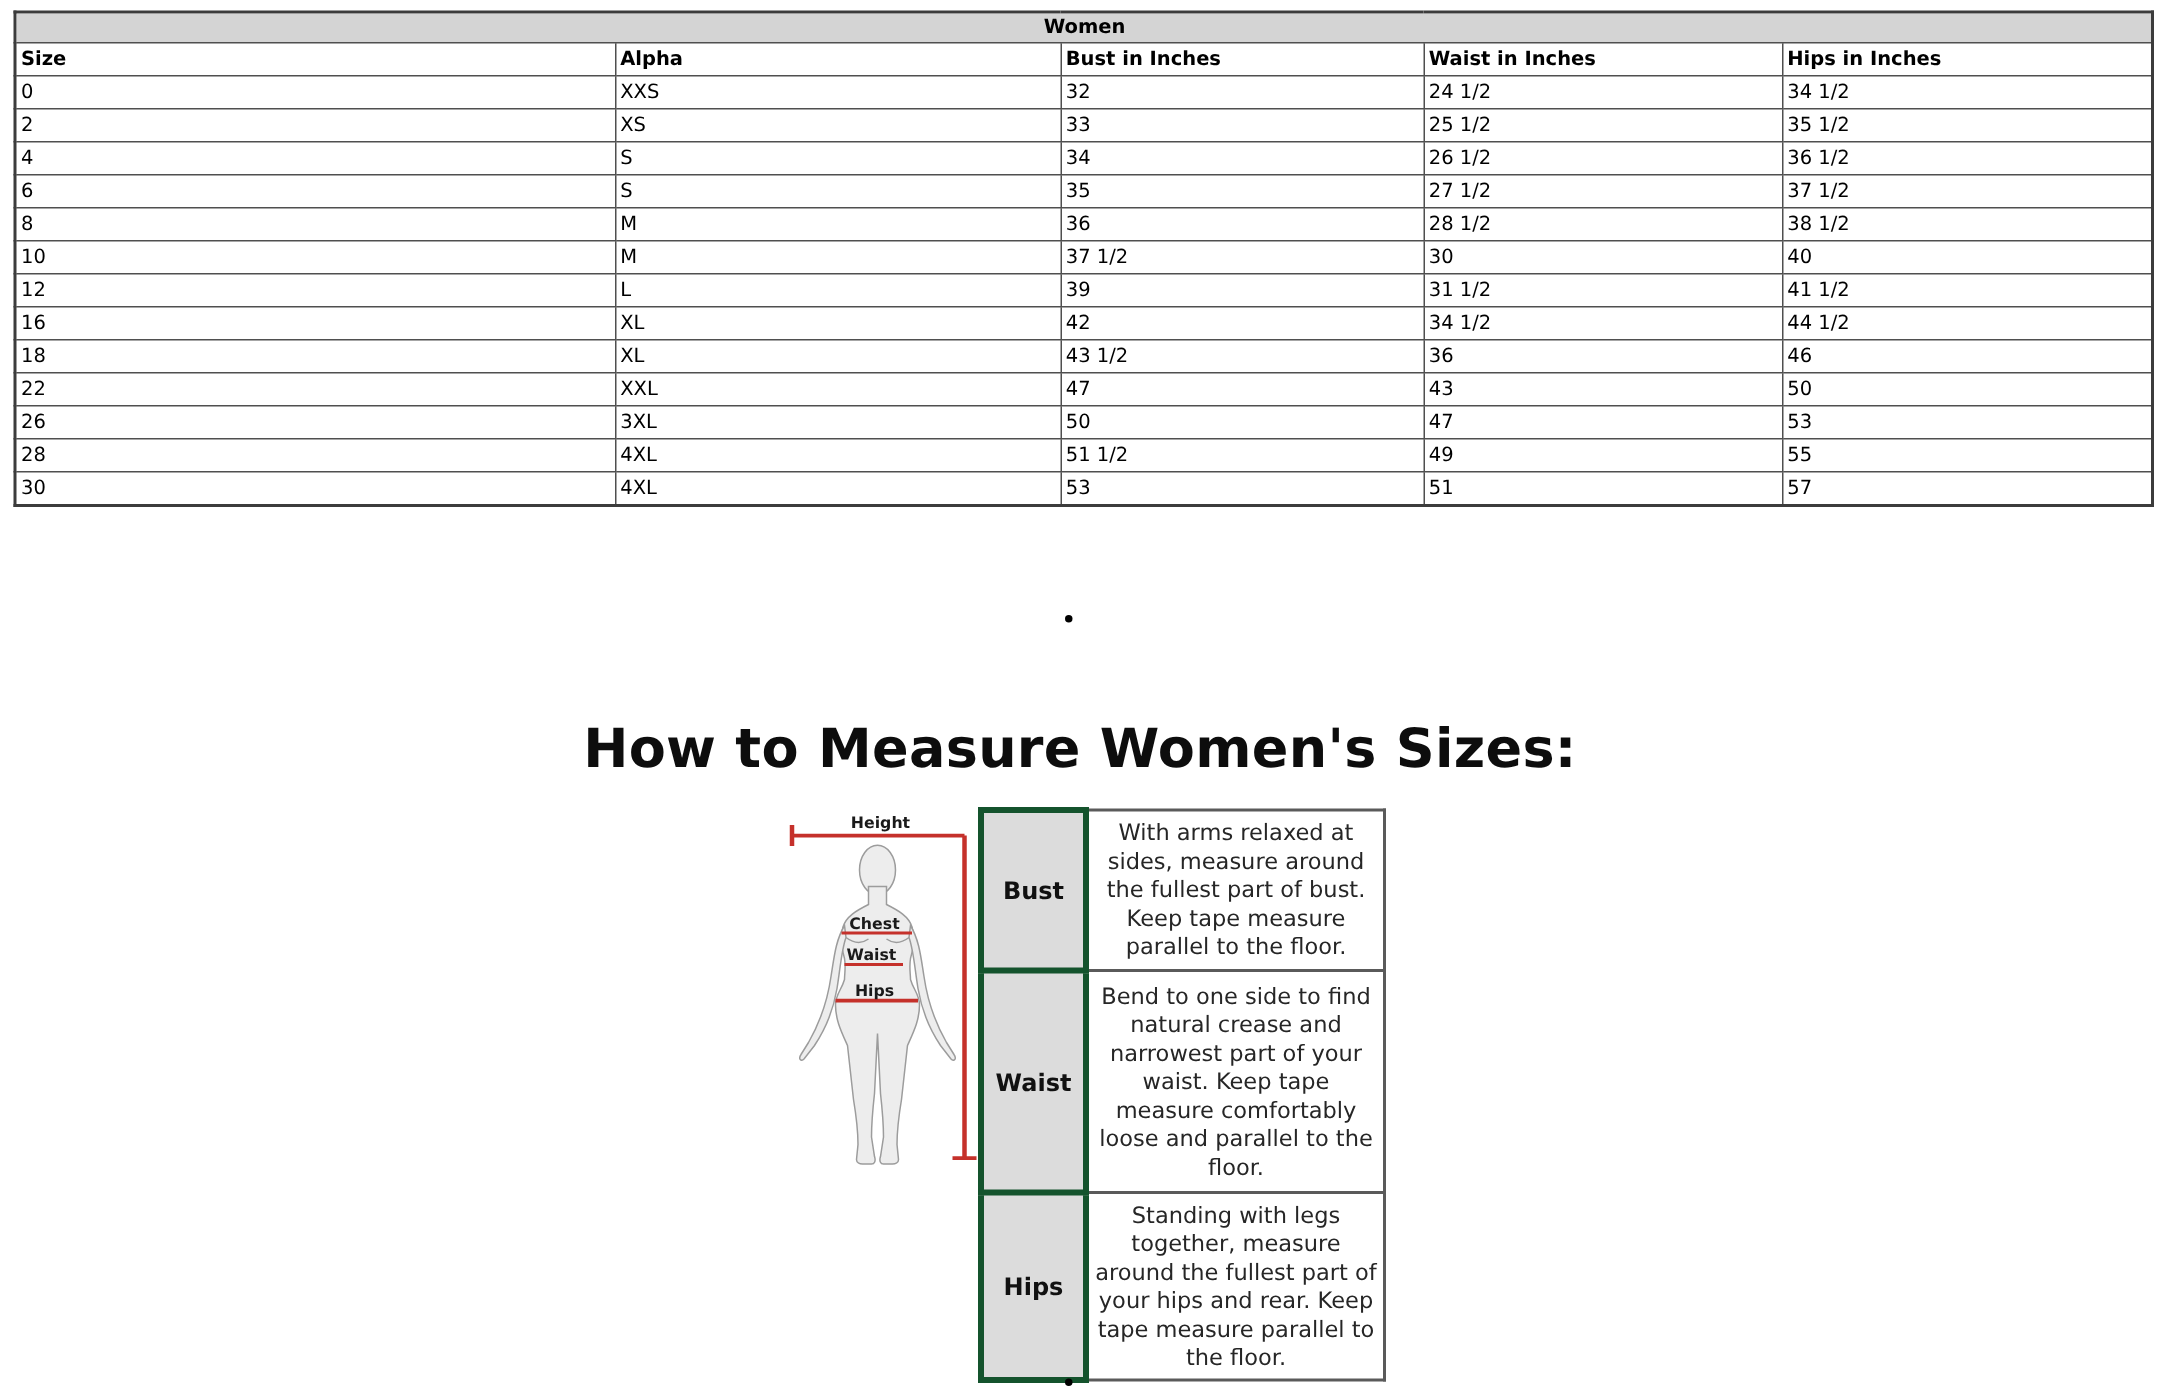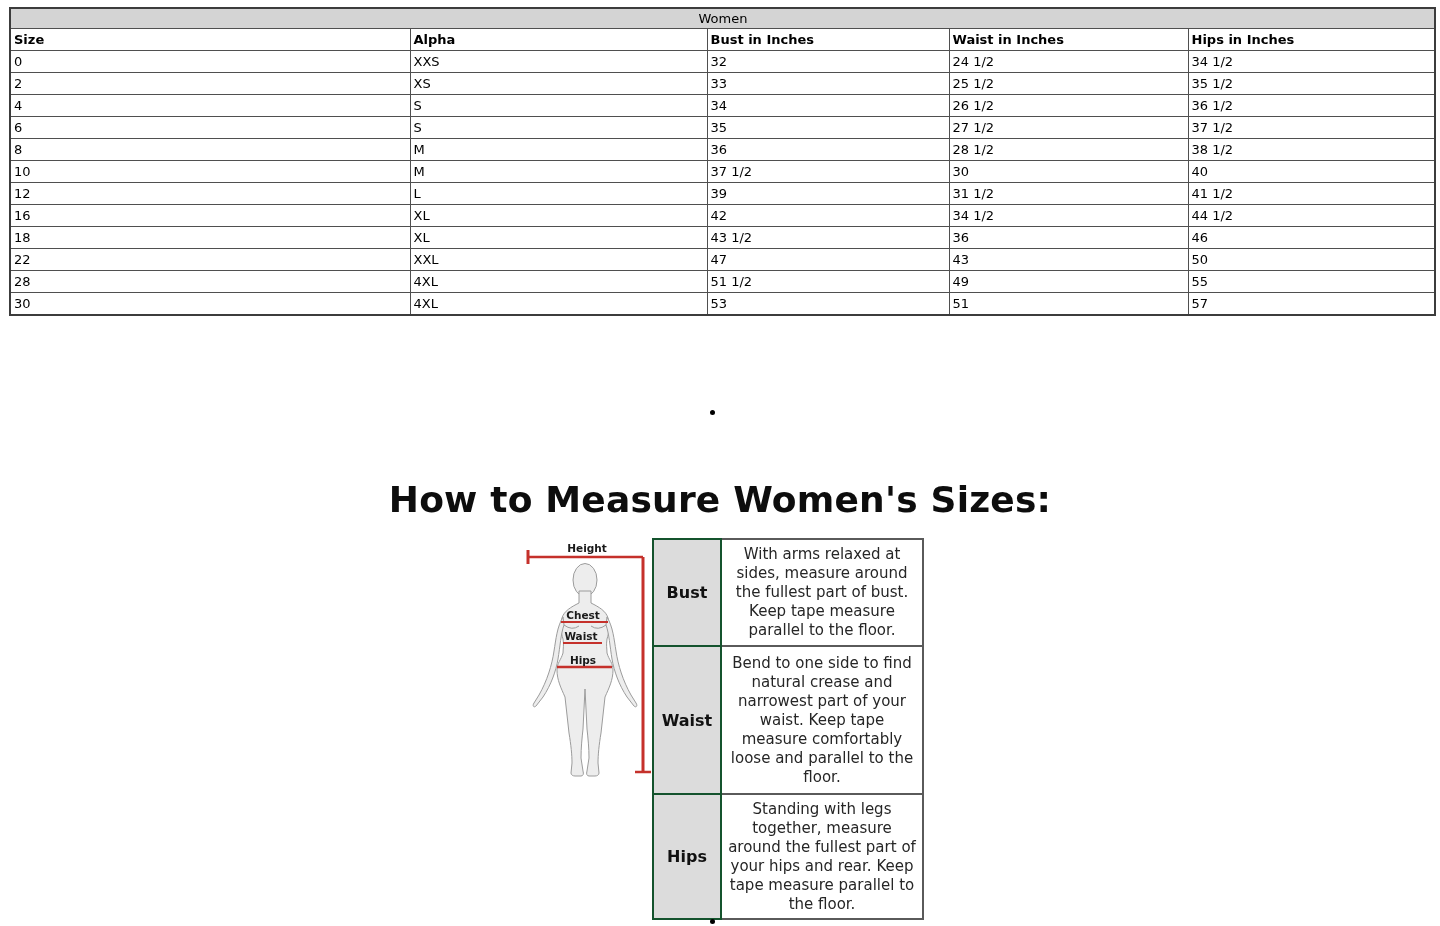--- a/index.html
+++ b/index.html
@@ -22,21 +22,21 @@
   .size-table col.c5{width:247px}
   .size-table td,.size-table th{
     border:1px solid #4f4f4f;
     height:21px;line-height:16px;
     padding:0 2px 0 3px;
     text-align:left;vertical-align:middle;
     white-space:nowrap;overflow:hidden;
   }
   .size-table th{font-weight:bold;}
   .size-table .caption-cell{
-    background:#d4d4d4;text-align:center;font-weight:normal;height:19px;
+    background:#d4d4d4;text-align:center;font-weight:bold;height:19px;
   }
 
   
   .bullet{
     position:absolute;width:5px;height:5px;border-radius:50%;background:#000;
   }
   .bullet.b-top{left:710px;top:410px;}
   .bullet.b-bottom{left:710px;top:919px;}
 
   
@@ -48,21 +48,21 @@
 
   
   .figure-wrap{position:absolute;left:517px;top:533px;width:140px;height:250px;}
 
   
   .measure-table{
     position:absolute;left:652px;top:538px;width:272px;
     border-collapse:collapse;table-layout:fixed;
   }
   .measure-table th{
-    width:62px;background:#dcdcdc;border:2px solid #14532d;
+    width:62px;background:#dcdcdc;border:4px solid #14532d;
     font-size:16px;font-weight:bold;color:#111;text-align:center;
     vertical-align:middle;padding:0 2px;
   }
   .measure-table td{
     border:2px solid #5a5a5a;background:#fff;
     font-size:15px;line-height:19px;color:#262626;
     text-align:center;vertical-align:middle;padding:3px 3px;
   }
   .measure-table tr:nth-child(1) td{height:99px;}
   .measure-table tr:nth-child(2) td{height:140px;}
@@ -154,20 +154,27 @@
           <td>43 1/2</td>
           <td>36</td>
           <td>46</td>
         </tr>
         <tr>
           <td>22</td>
           <td>XXL</td>
           <td>47</td>
           <td>43</td>
           <td>50</td>
+        </tr>
+        <tr>
+          <td>26</td>
+          <td>3XL</td>
+          <td>50</td>
+          <td>47</td>
+          <td>53</td>
         </tr>
         <tr>
           <td>28</td>
           <td>4XL</td>
           <td>51 1/2</td>
           <td>49</td>
           <td>55</td>
         </tr>
         <tr>
           <td>30</td>

